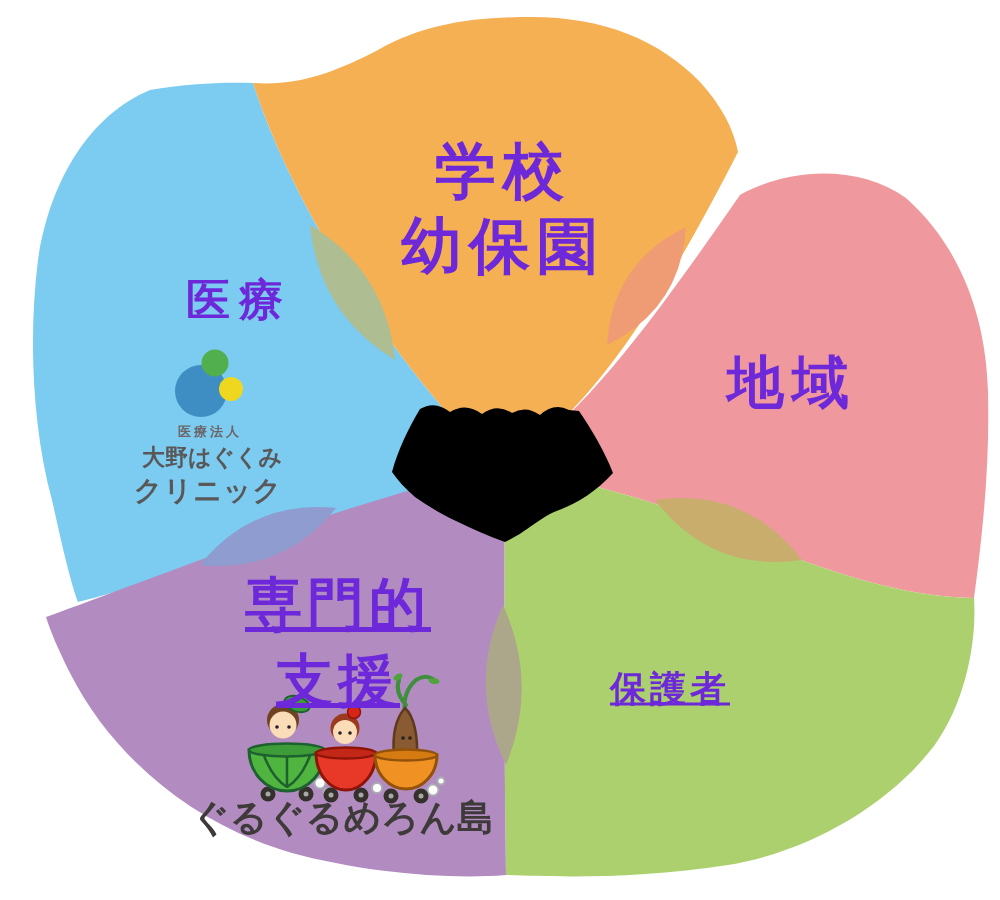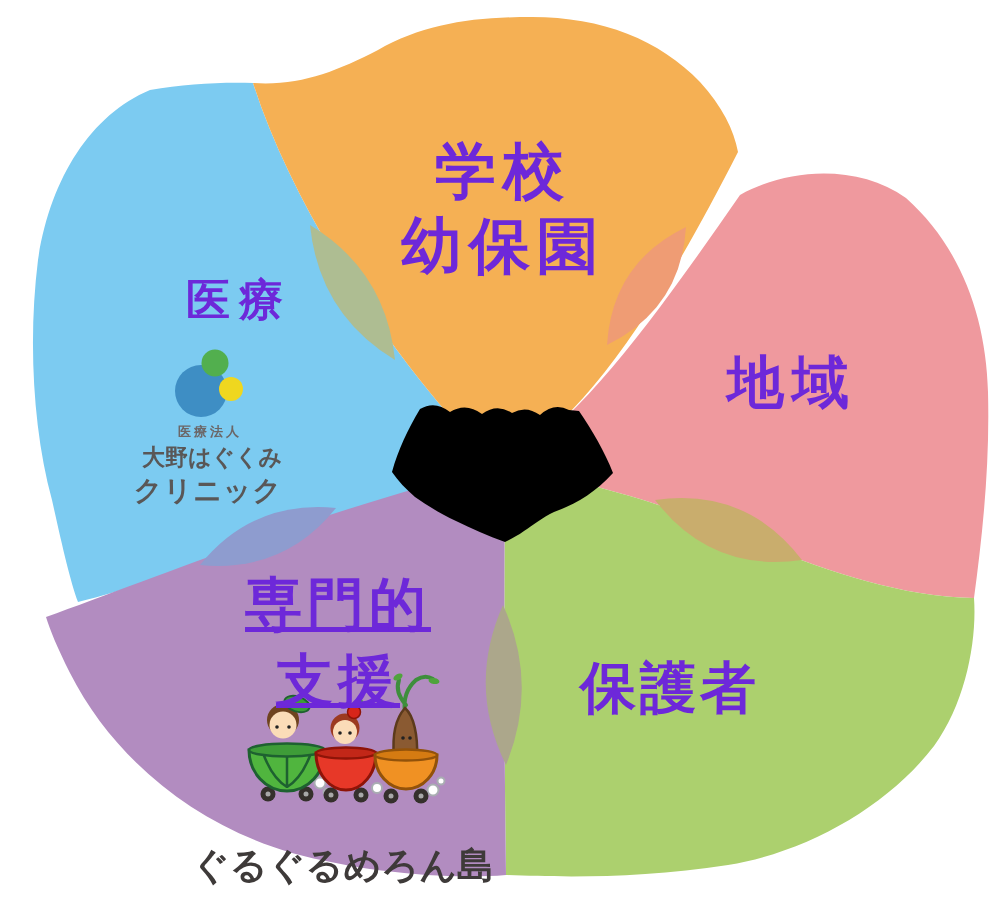--- a/index.html
+++ b/index.html
@@ -4,26 +4,26 @@
 <style>
   html,body{margin:0;padding:0;background:#ffffff;}
   .stage{position:relative;width:1000px;height:900px;overflow:hidden;
          font-family:"Liberation Sans","DejaVu Sans",sans-serif;}
   svg.flower{position:absolute;left:0;top:0;display:block;}
   .lbl{position:absolute;transform:translate(-50%,-50%);font-weight:bold;color:#6d28d9;
        text-align:center;white-space:nowrap;}
   #lbl-school{left:503px;top:209px;font-size:61px;letter-spacing:7px;line-height:75px;}
   #lbl-medical{left:239px;top:300px;font-size:44px;letter-spacing:9px;}
   #lbl-community{left:792px;top:383px;font-size:57px;letter-spacing:8px;}
-  #lbl-guardians{left:670px;top:689px;font-size:56px;letter-spacing:4px;}
+  #lbl-guardians{left:670px;top:689px;font-size:36px;letter-spacing:4px;text-decoration:underline;}
   #lbl-support{left:338px;top:642px;font-size:57px;letter-spacing:5px;line-height:76px;text-decoration:underline;}
   #clinic-company{left:210px;top:425px;font-size:13px;letter-spacing:3px;color:#6B6768;margin-top:7px;}
   #clinic-name1{left:212px;top:457px;font-size:23px;color:#595757;letter-spacing:0px;}
   #clinic-name2{left:208px;top:491px;font-size:28px;color:#595757;letter-spacing:1px;}
-  #melon-caption{left:343px;top:818px;font-size:37px;color:#3E3A39;letter-spacing:0px;margin-top:48px;}
+  #melon-caption{left:343px;top:818px;font-size:37px;color:#3E3A39;letter-spacing:0px;}
 </style>
 </head>
 <body>
 
 <div class="stage">
 
   <svg class="flower" width="1000" height="900" viewBox="0 0 1000 900">
 
     <path d="M500 468 C330 512 170 580 78 602 C70 580 62 545 52 500 C33 430 28 340 38 260 C50 180 90 115 150 90 C185 84 220 82 253 83 C300 230 420 395 500 468 Z" fill="#7CCBF1"></path>
     <path d="M500 468 C420 395 300 230 253 83 C300 86 335 72 378 50 C424 24 472 17 532 17 C602 17 660 40 700 82 C722 106 734 130 738 152 C650 325 580 420 505 465 Z" fill="#F5B054"></path>

